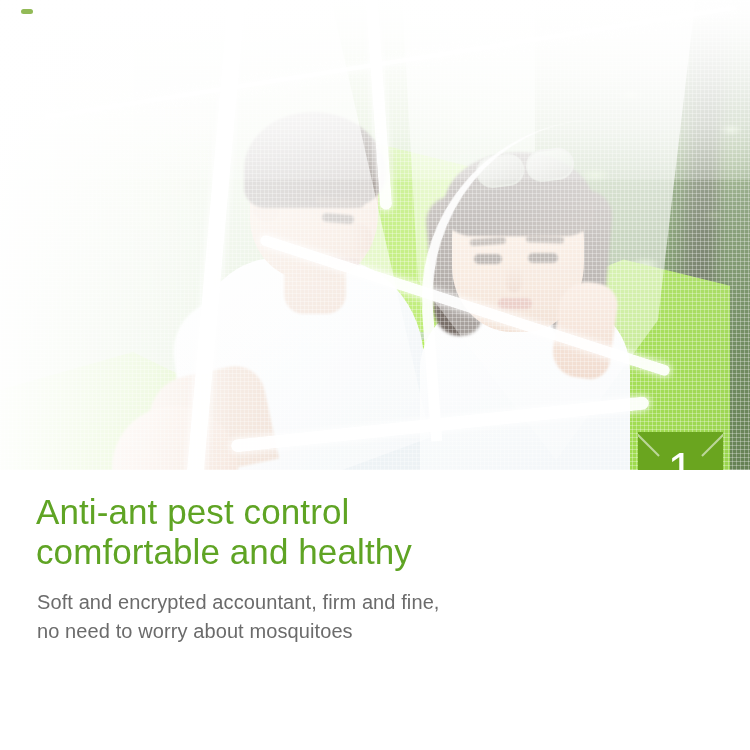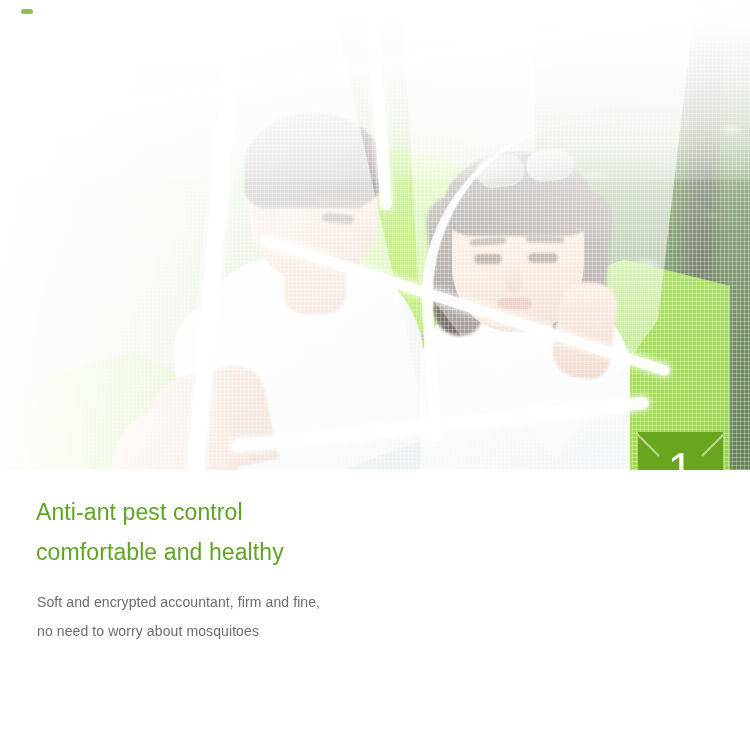--- a/index.html
+++ b/index.html
@@ -431,32 +431,32 @@
     position: absolute;
     left: 0; top: 470px;
     width: 750px; height: 280px;
     background: #ffffff;
   }
   .headline {
     position: absolute;
     left: 36px;
     top: 22px;
     color: #5fa424;
-    font-size: 23px;
+    font-size: 35px;
     line-height: 40px;
     font-weight: 400;
     white-space: pre-line;
     letter-spacing: .1px;
   }
   .subcopy {
     position: absolute;
     left: 37px;
     top: 118px;
     color: #6b6b6b;
-    font-size: 14px;
+    font-size: 20px;
     line-height: 29px;
     font-weight: 400;
     white-space: pre-line;
     letter-spacing: .1px;
   }
 </style>
 </head>
 <body>
 
 <div id="page">

